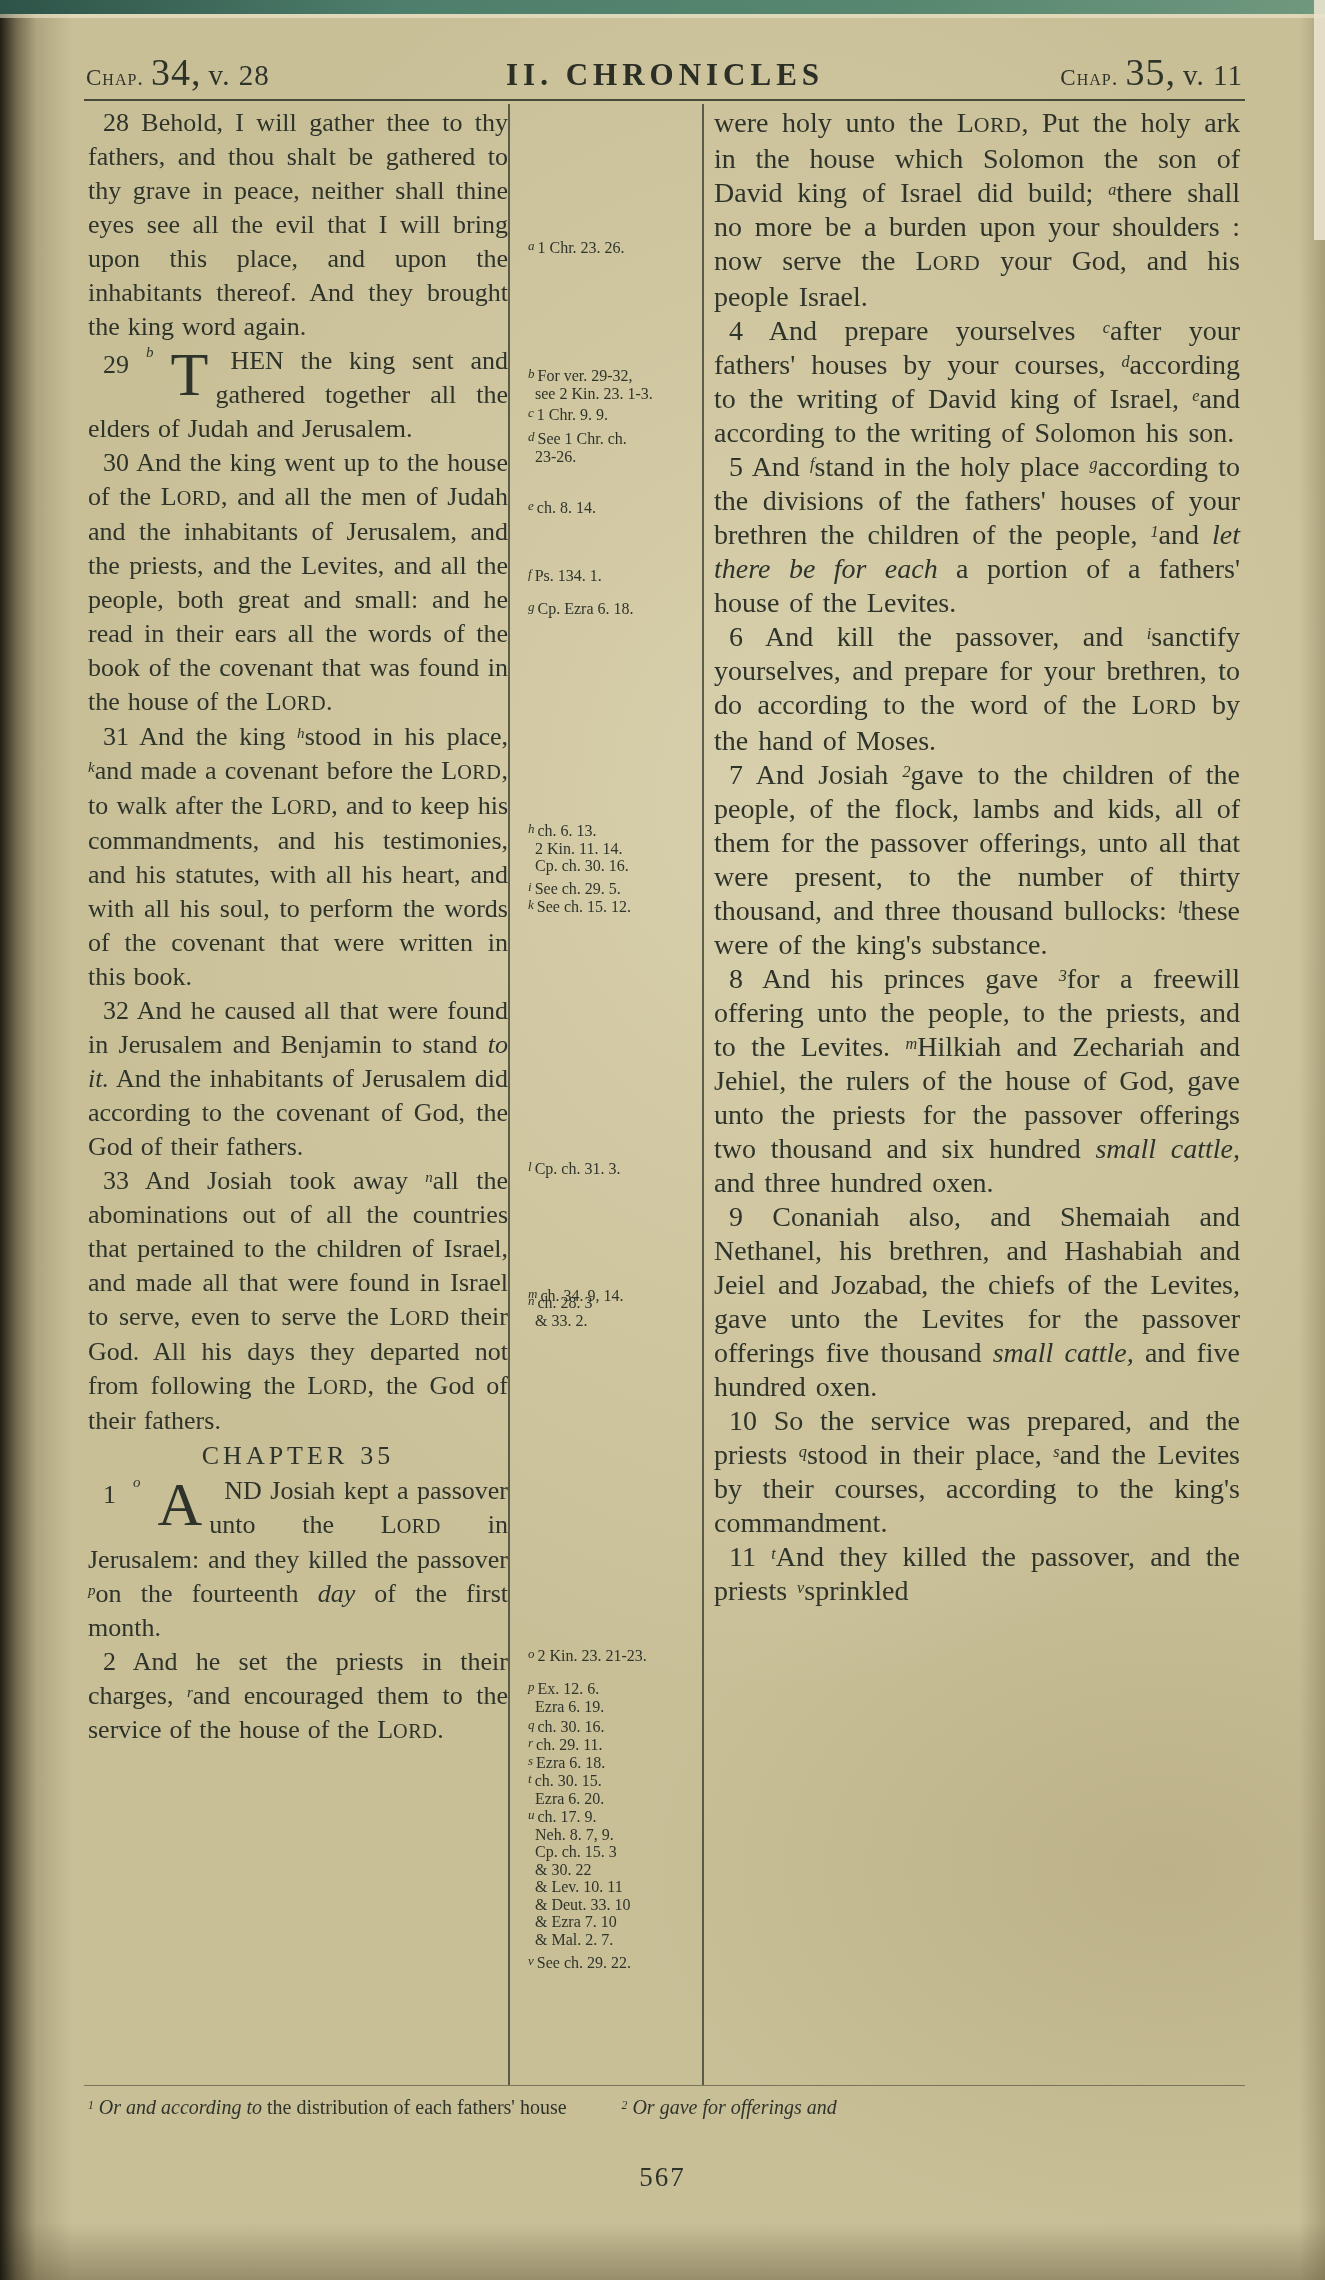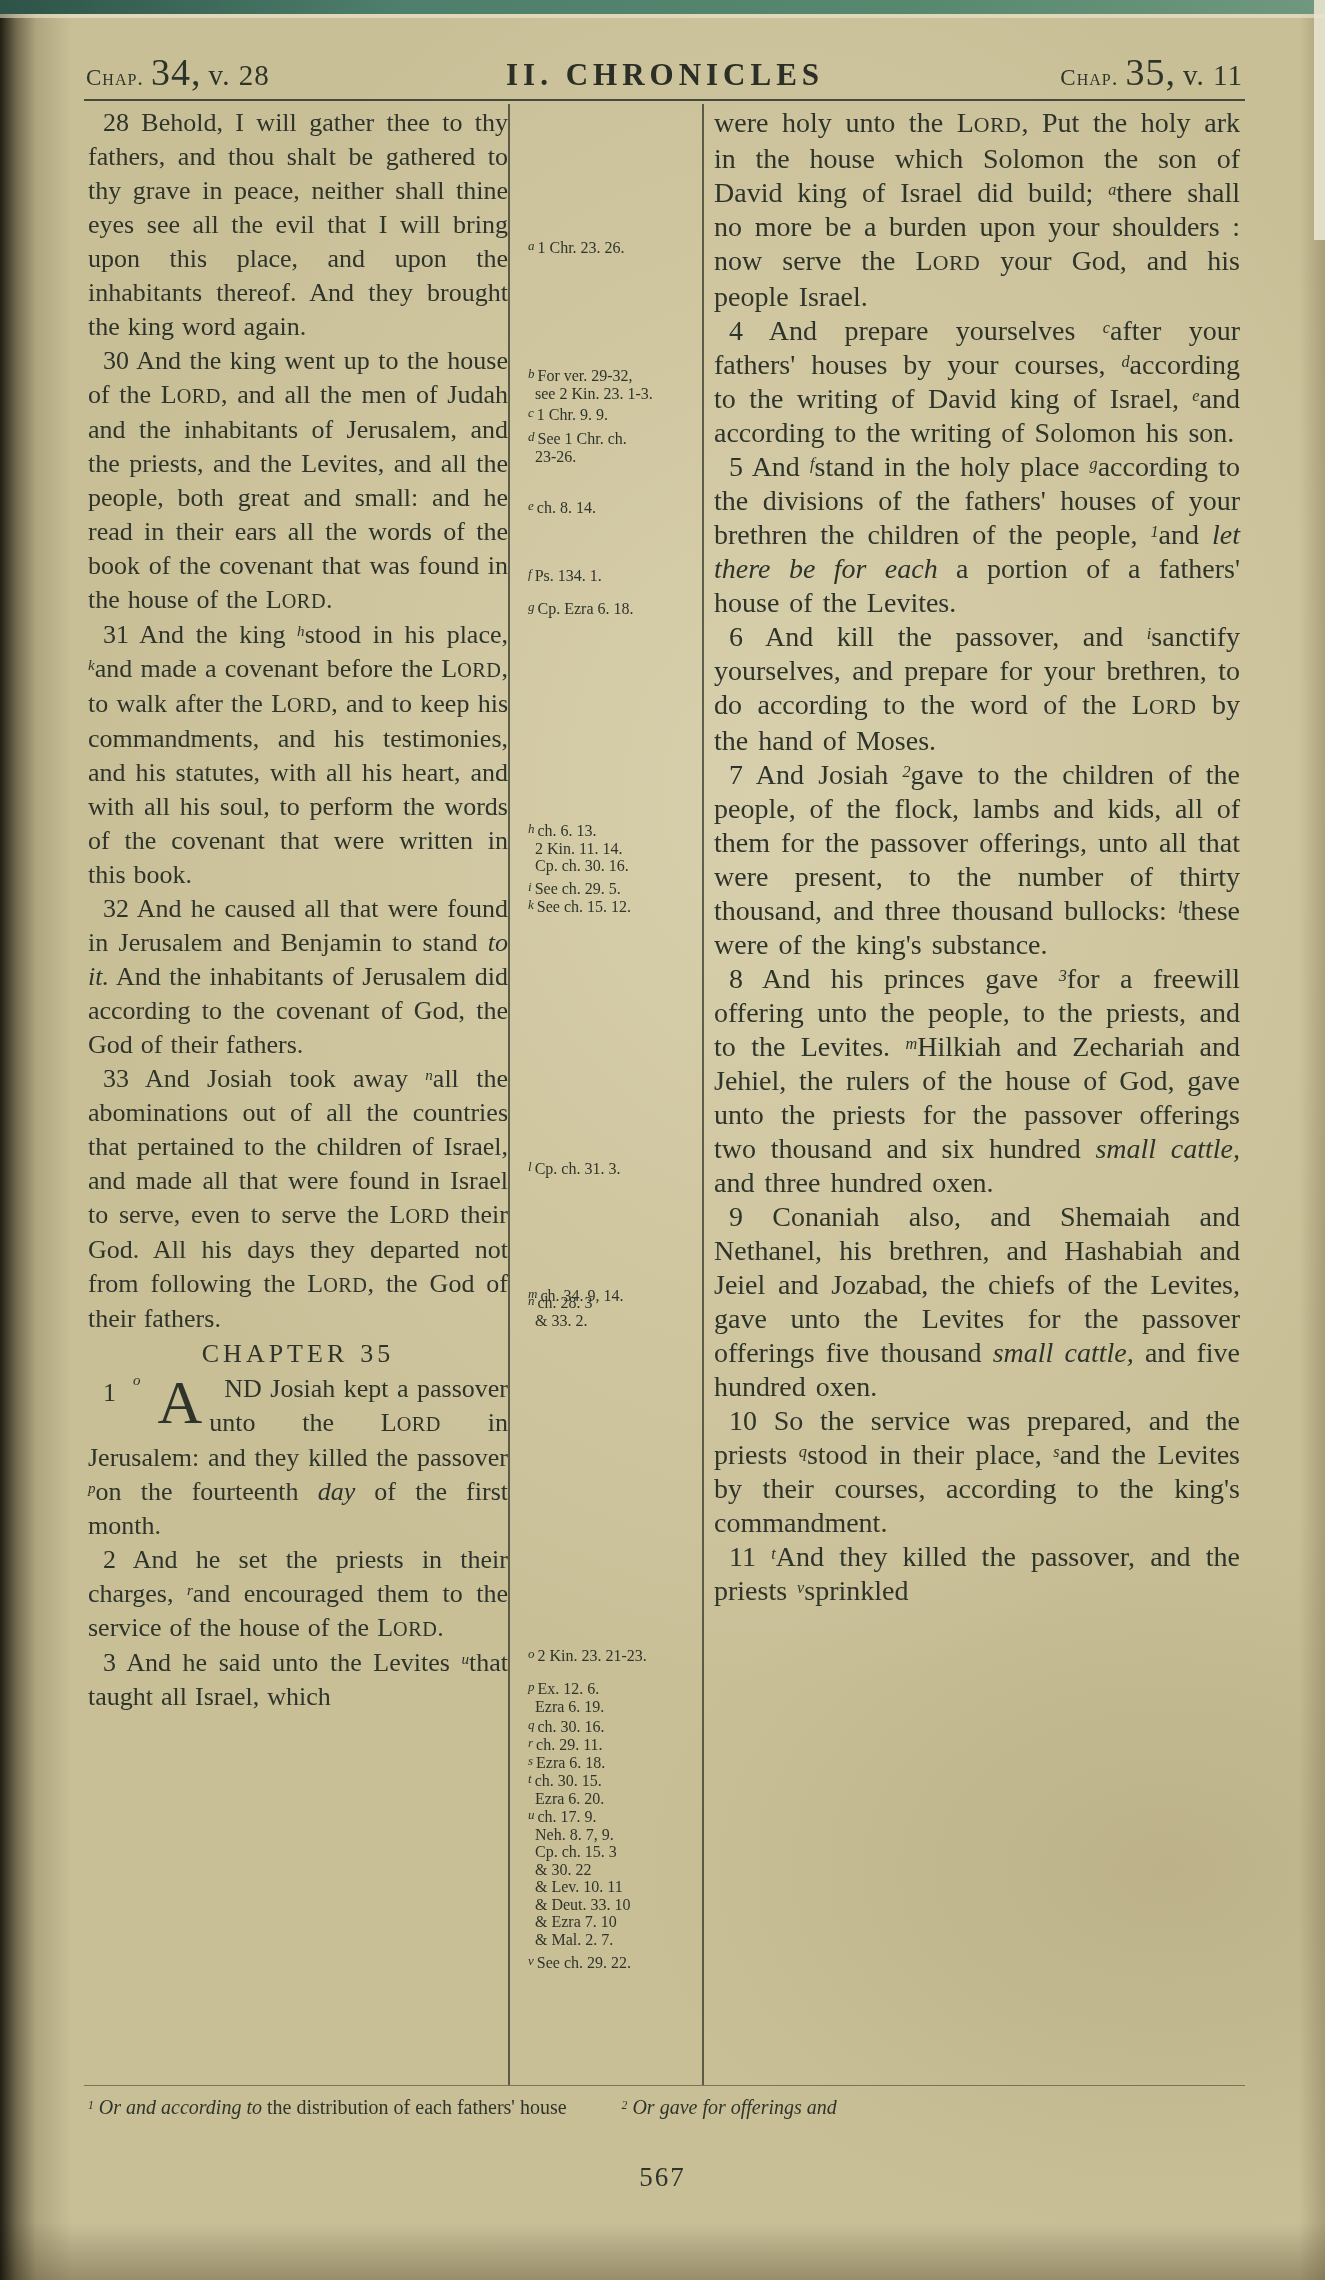--- a/index.html
+++ b/index.html
@@ -78,32 +78,36 @@
     <div class="chap-group">
       <span class="chap-word">Chap.</span>
       <span class="chap-num">35,</span>
       <span class="chap-verse">v. 11</span>
     </div>
   </header>
   <div class="header-rule"></div>
 
   <div class="col col-left">
       <p class="para verse"><span class="seg">28 Behold, I will gather thee to thy fathers, and thou shalt be gathered to thy grave in peace, neither shall thine eyes see all the evil that I will bring upon this place, and upon the inhabitants thereof. And they brought the king word again.</span></p>
+      <p class="para verse"><span class="dropbox">
+          <span class="seg">29 </span>
+          <span class="seg seg-sup">b</span>
+          <span class="seg seg-drop">T</span>
+        </span><span class="seg">HEN the king sent and gathered together all the elders of Judah and Jerusalem.</span></p>
       <p class="para verse"><span class="seg">30 And the king went up to the house of the </span><span class="seg">L</span><span class="seg seg-sc">ORD</span><span class="seg">, and all the men of Judah and the inhabitants of Jerusalem, and the priests, and the Levites, and all the people, both great and small: and he read in their ears all the words of the book of the covenant that was found in the house of the </span><span class="seg">L</span><span class="seg seg-sc">ORD</span><span class="seg">.</span></p>
       <p class="para verse"><span class="seg">31 And the king </span><span class="seg seg-sup">h</span><span class="seg">stood in his place, </span><span class="seg seg-sup">k</span><span class="seg">and made a covenant before the </span><span class="seg">L</span><span class="seg seg-sc">ORD</span><span class="seg">, to walk after the </span><span class="seg">L</span><span class="seg seg-sc">ORD</span><span class="seg">, and to keep his commandments, and his testimonies, and his statutes, with all his heart, and with all his soul, to perform the words of the covenant that were written in this book.</span></p>
       <p class="para verse"><span class="seg">32 And he caused all that were found in Jerusalem and Benjamin to stand </span><span class="seg seg-i">to it.</span><span class="seg"> And the inhabitants of Jerusalem did according to the covenant of God, the God of their fathers.</span></p>
       <p class="para verse"><span class="seg">33 And Josiah took away </span><span class="seg seg-sup">n</span><span class="seg">all the abominations out of all the countries that pertained to the children of Israel, and made all that were found in Israel to serve, even to serve the </span><span class="seg">L</span><span class="seg seg-sc">ORD</span><span class="seg"> their God. All his days they departed not from following the </span><span class="seg">L</span><span class="seg seg-sc">ORD</span><span class="seg">, the God of their fathers.</span></p>
       <p class="para chapter"><span class="seg">CHAPTER 35</span></p>
       <p class="para verse"><span class="dropbox">
           <span class="seg">1 </span>
           <span class="seg seg-sup">o</span>
           <span class="seg seg-drop">A</span>
         </span><span class="seg">ND Josiah kept a passover unto the </span><span class="seg">L</span><span class="seg seg-sc">ORD</span><span class="seg"> in Jerusalem: and they killed the passover </span><span class="seg seg-sup">p</span><span class="seg">on the fourteenth </span><span class="seg seg-i">day</span><span class="seg"> of the first month.</span></p>
       <p class="para verse"><span class="seg">2 And he set the priests in their charges, </span><span class="seg seg-sup">r</span><span class="seg">and encouraged them to the service of the house of the </span><span class="seg">L</span><span class="seg seg-sc">ORD</span><span class="seg">.</span></p>
-      <p class="para verse"><span class="seg">3 And he said unto the Levites </span><span class="seg seg-sup">u</span><span class="seg">that taught all Israel, which</span></p>
     </div>
 
   <div class="vrule vrule-1"></div>
 
   <div class="notes-col">
       <div class="note" style="top: 237px;">
         <div class="note-line"><span class="note-mark">a</span><span>1 Chr. 23. 26.</span></div>
       </div>
       <div class="note" style="top: 365px;">
         <div class="note-line"><span class="note-mark">b</span><span>For ver. 29-32,</span></div>

